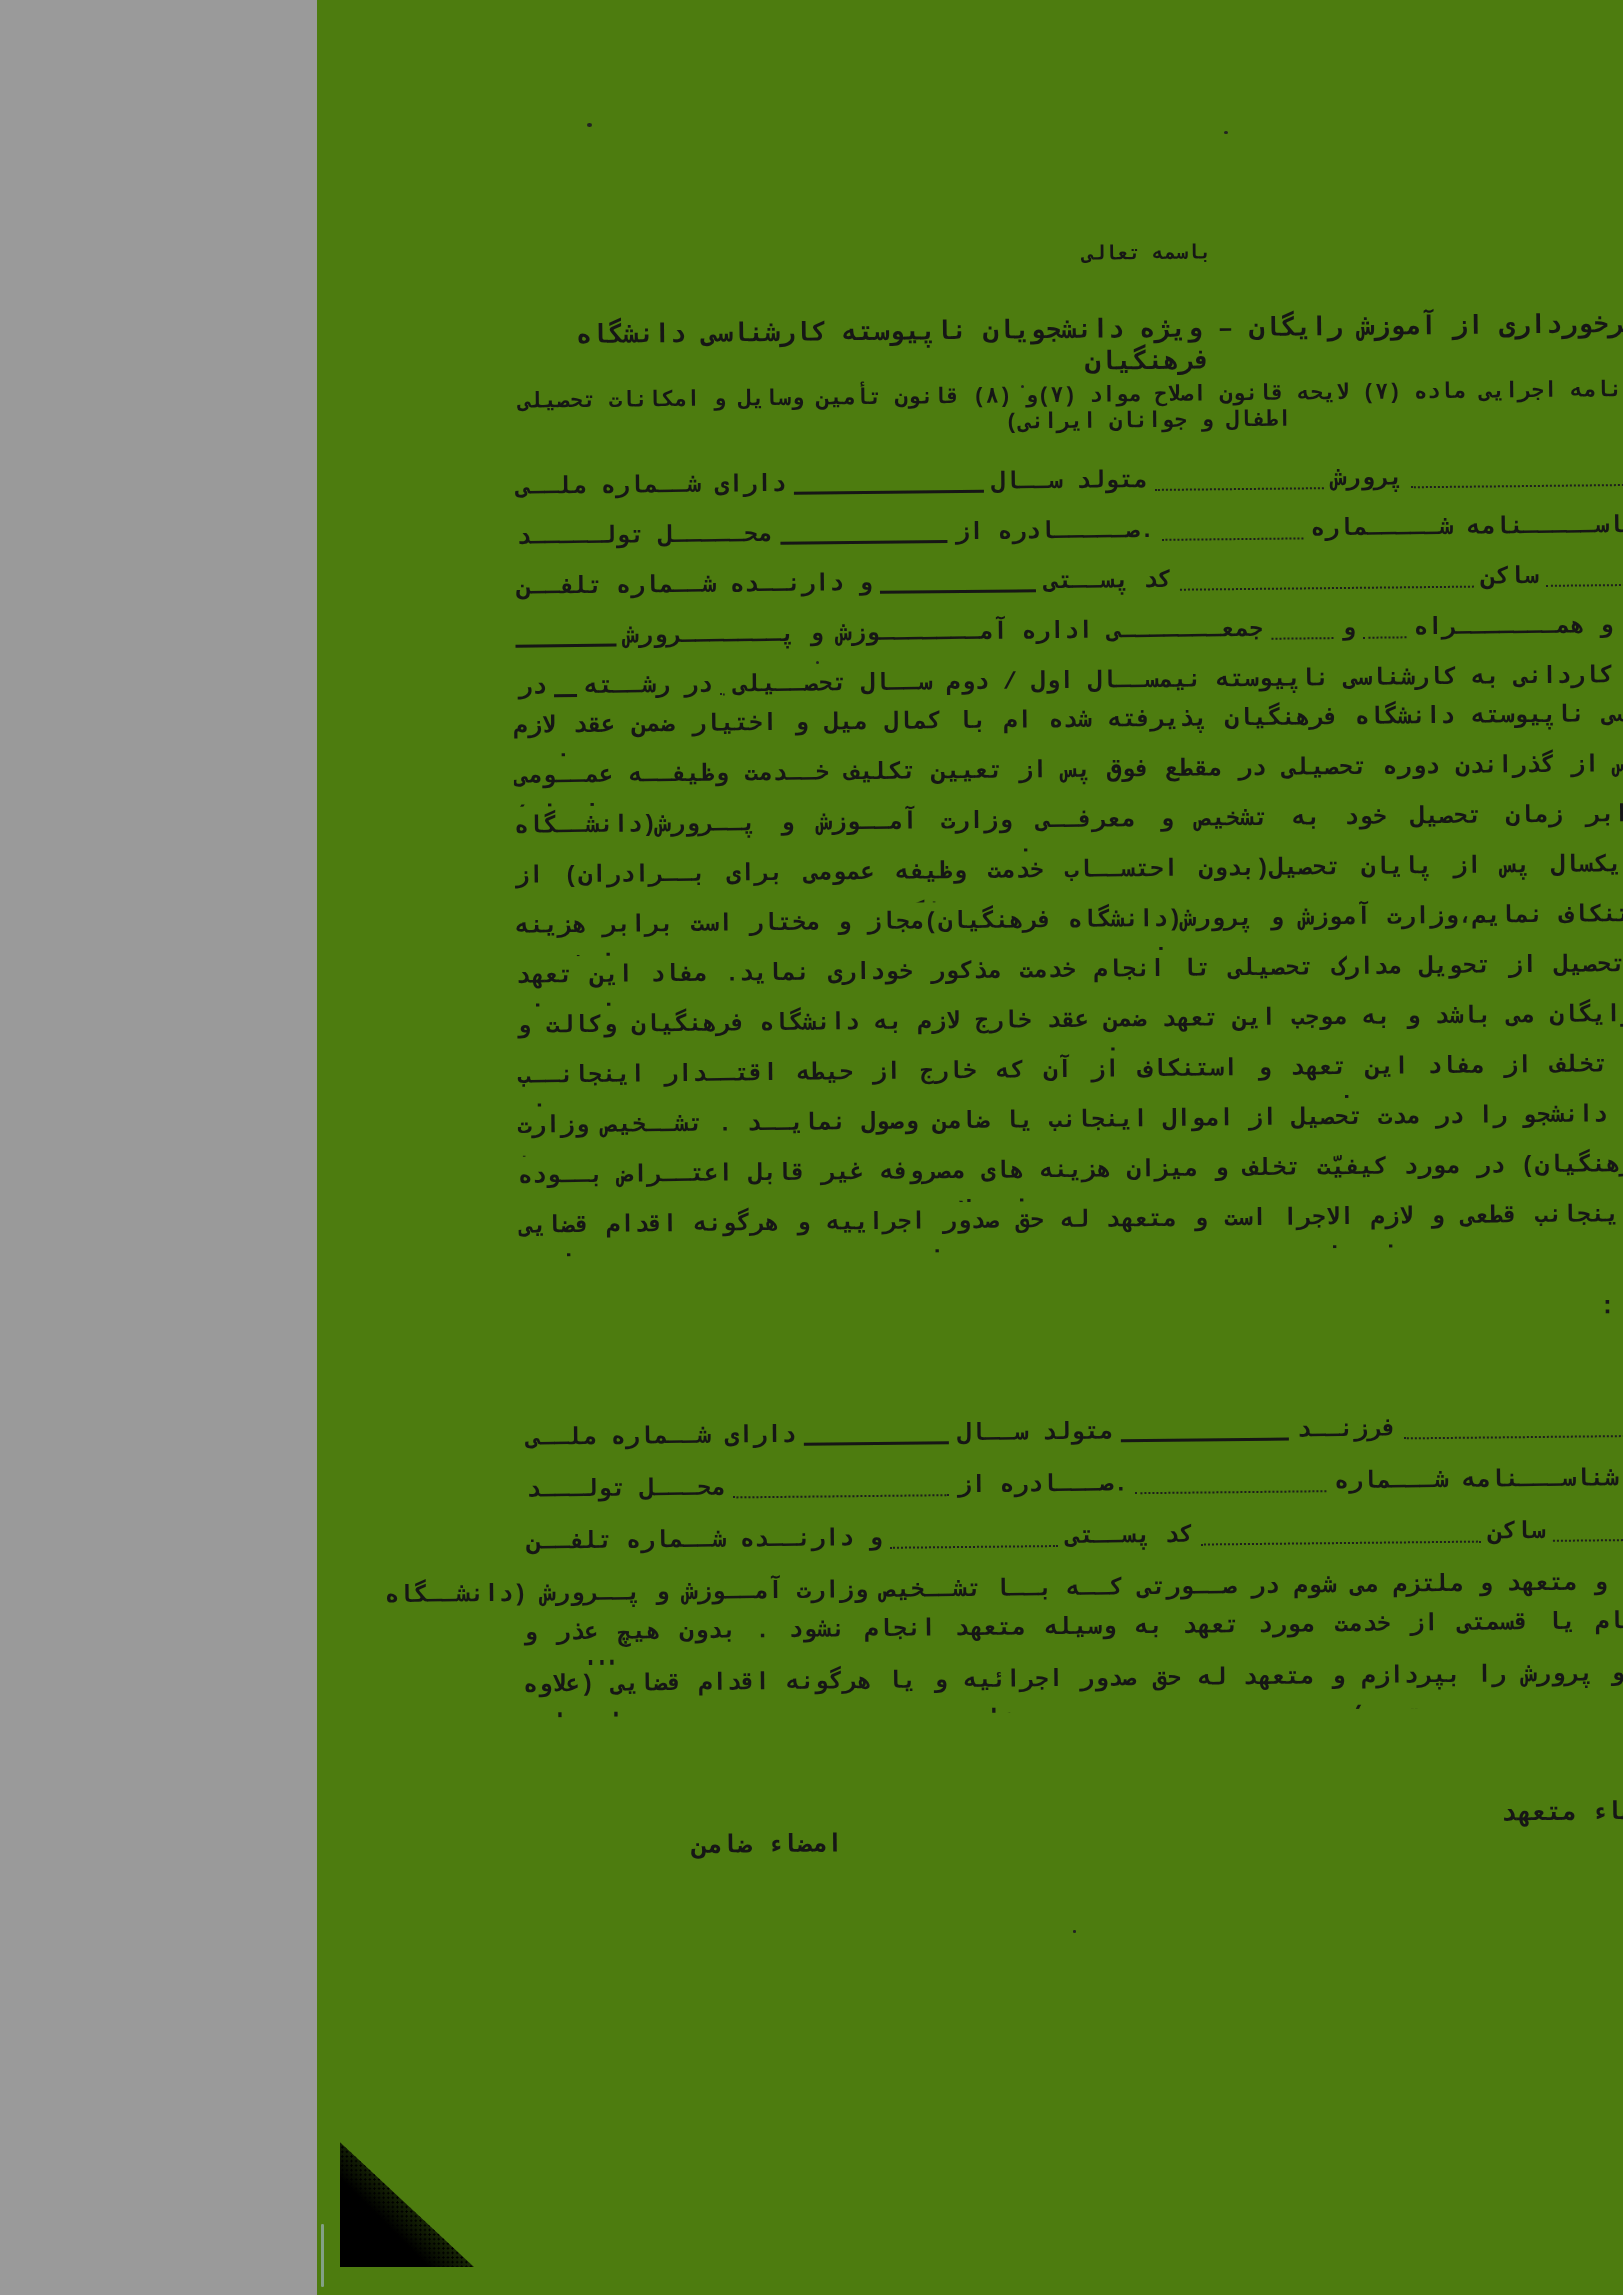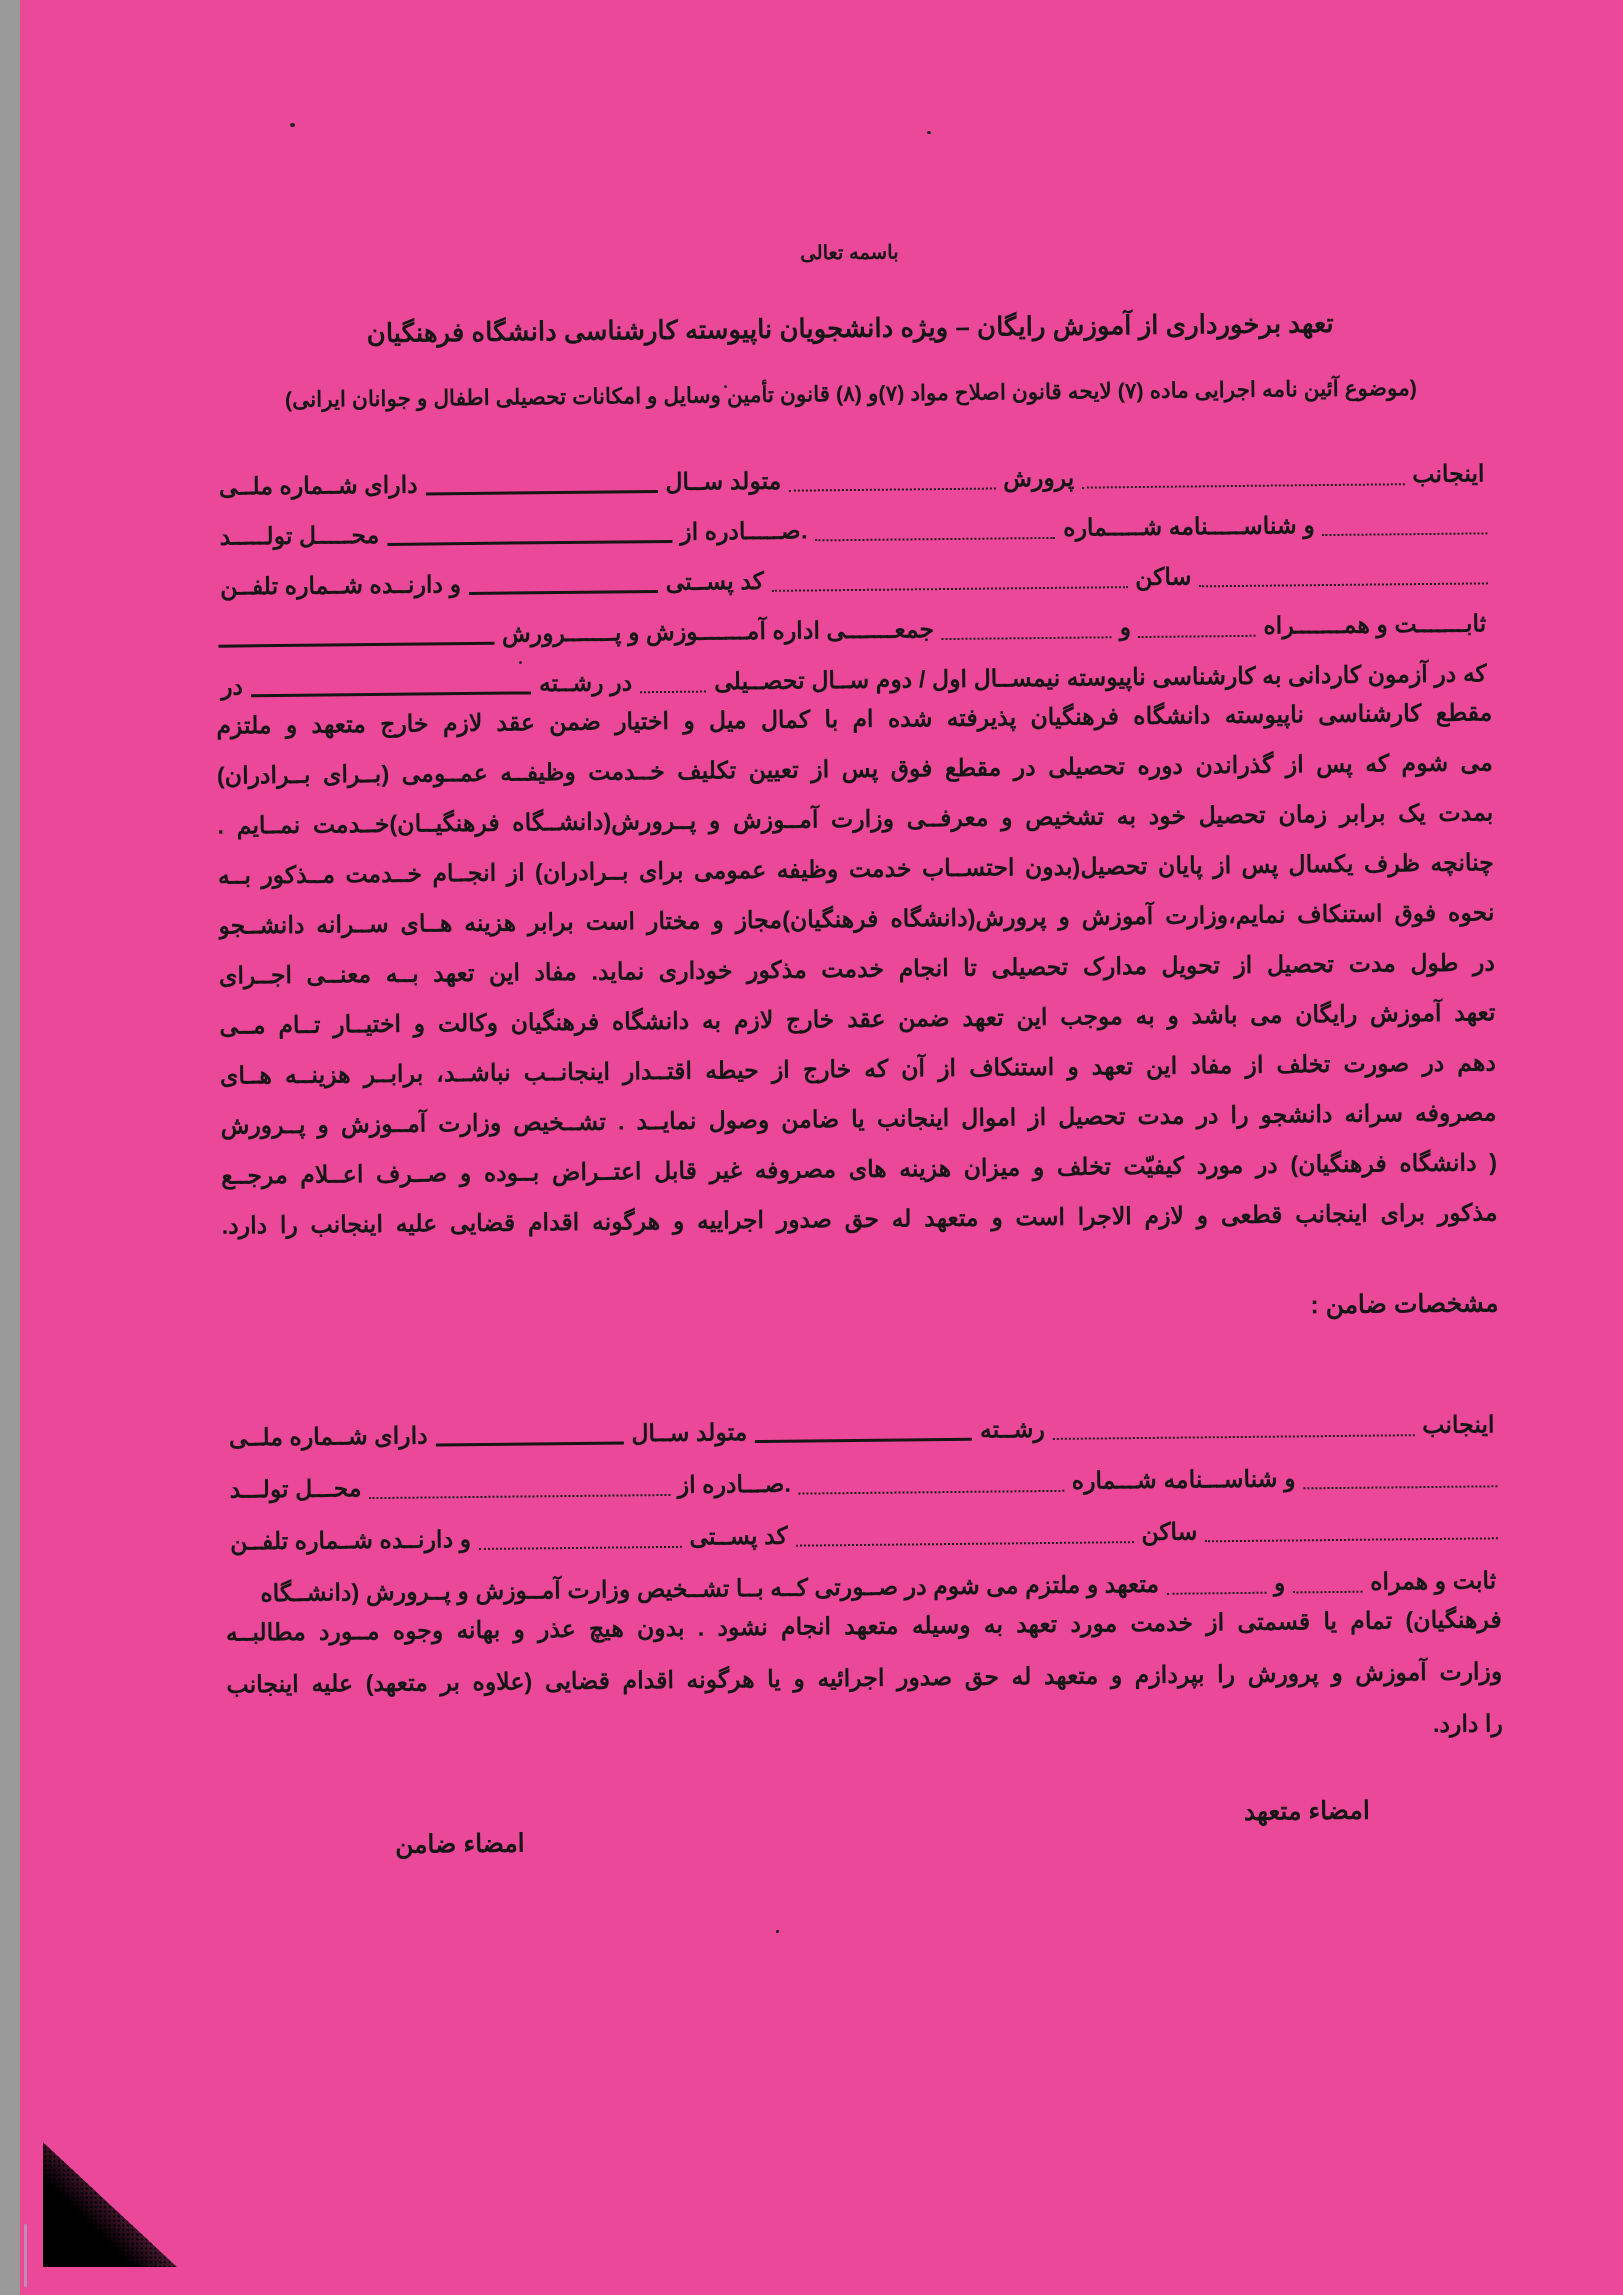--- a/index.html
+++ b/index.html
@@ -1,21 +1,21 @@
 <!DOCTYPE html>
 <html lang="fa" dir="rtl" style="font-size:10.5px"><head>
 <meta charset="utf-8">
 <style>
   html,body{margin:0;padding:0;background:#9a9a9a;}
   .page{
     position:relative;
-    width:1603px;height:2295px;
-    background:#ec4899;
+    width:1306px;height:2295px;
+    background:#4d7c0f;
     overflow:hidden;
-    font-family:Liberation Sans, sans-serif;
+    font-family:Liberation Mono, monospace;
     color:#161616;
     direction:rtl;
   }
   .content{
     position:absolute;
     top:0;left:196px;width:1276px;height:2295px;
     transform:rotate(-0.6deg);
     transform-origin:50% 30%;
   }
   .bismillah{
@@ -141,21 +141,21 @@
         <div class="line just">( دانشگاه فرهنگیان) در مورد کیفیّت تخلف و میزان هزینه های مصروفه غیر قابل اعتــراض بــوده و صــرف اعــلام مرجــع</div>
         <div class="line just">مذکور برای اینجانب قطعی و لازم الاجرا است و متعهد له حق صدور اجراییه و هرگونه اقدام قضایی علیه اینجانب را دارد.</div>
       </div>
 
     <div class="section-heading">مشخصات ضامن :</div>
 
     <div class="block block-guarantor" id="guarantor-block">
         <div class="line flexline">
           <span class="seg">اینجانب</span>
           <span class="fill dots" style="flex-grow: 5;"></span>
-          <span class="seg">رشــته</span>
+          <span class="seg">فرزنــد</span>
           <span class="fill solid" style="flex-grow: 3;"></span>
           <span class="seg">متولد ســال</span>
           <span class="fill solid" style="flex-grow: 2.6;"></span>
           <span class="seg">دارای  شــماره  ملــی</span>
         </div>
         <div class="line flexline">
           <span class="fill dots" style="flex-grow: 2.2;"></span>
           <span class="seg">و شناســـنامه شـــماره</span>
           <span class="fill dots" style="flex-grow: 3;"></span>
           <span class="seg">.صـــادره از</span>

